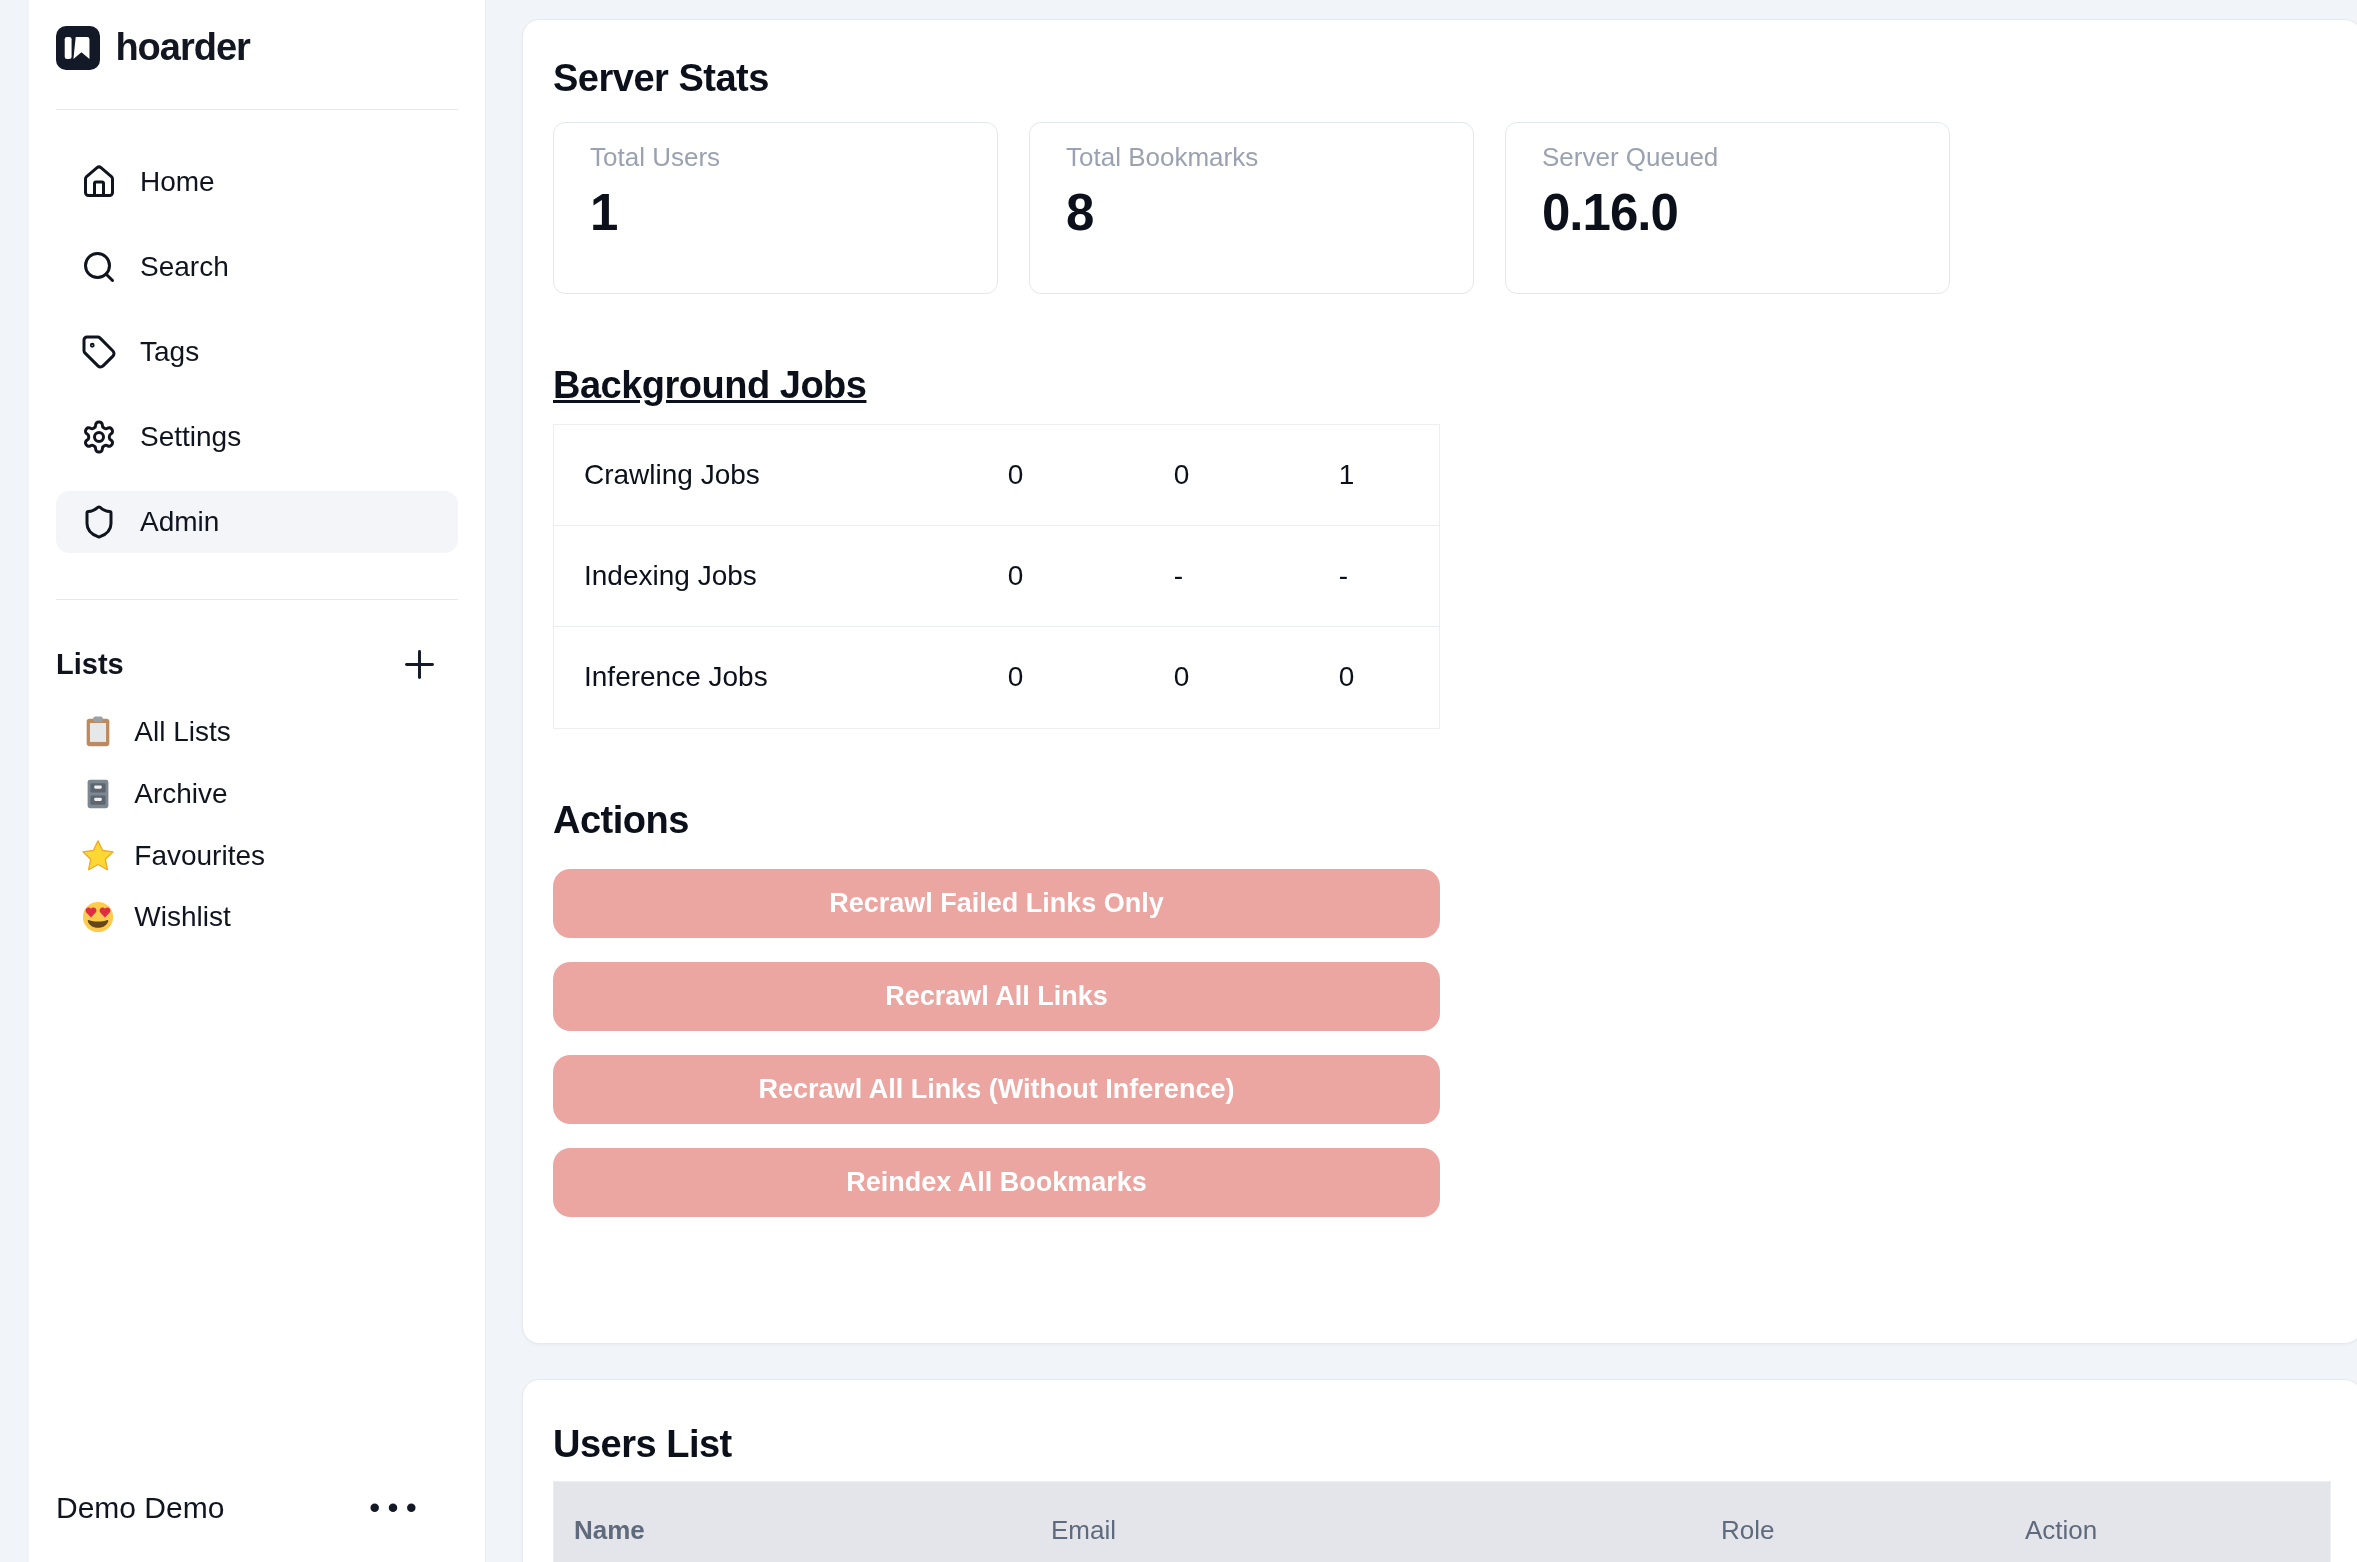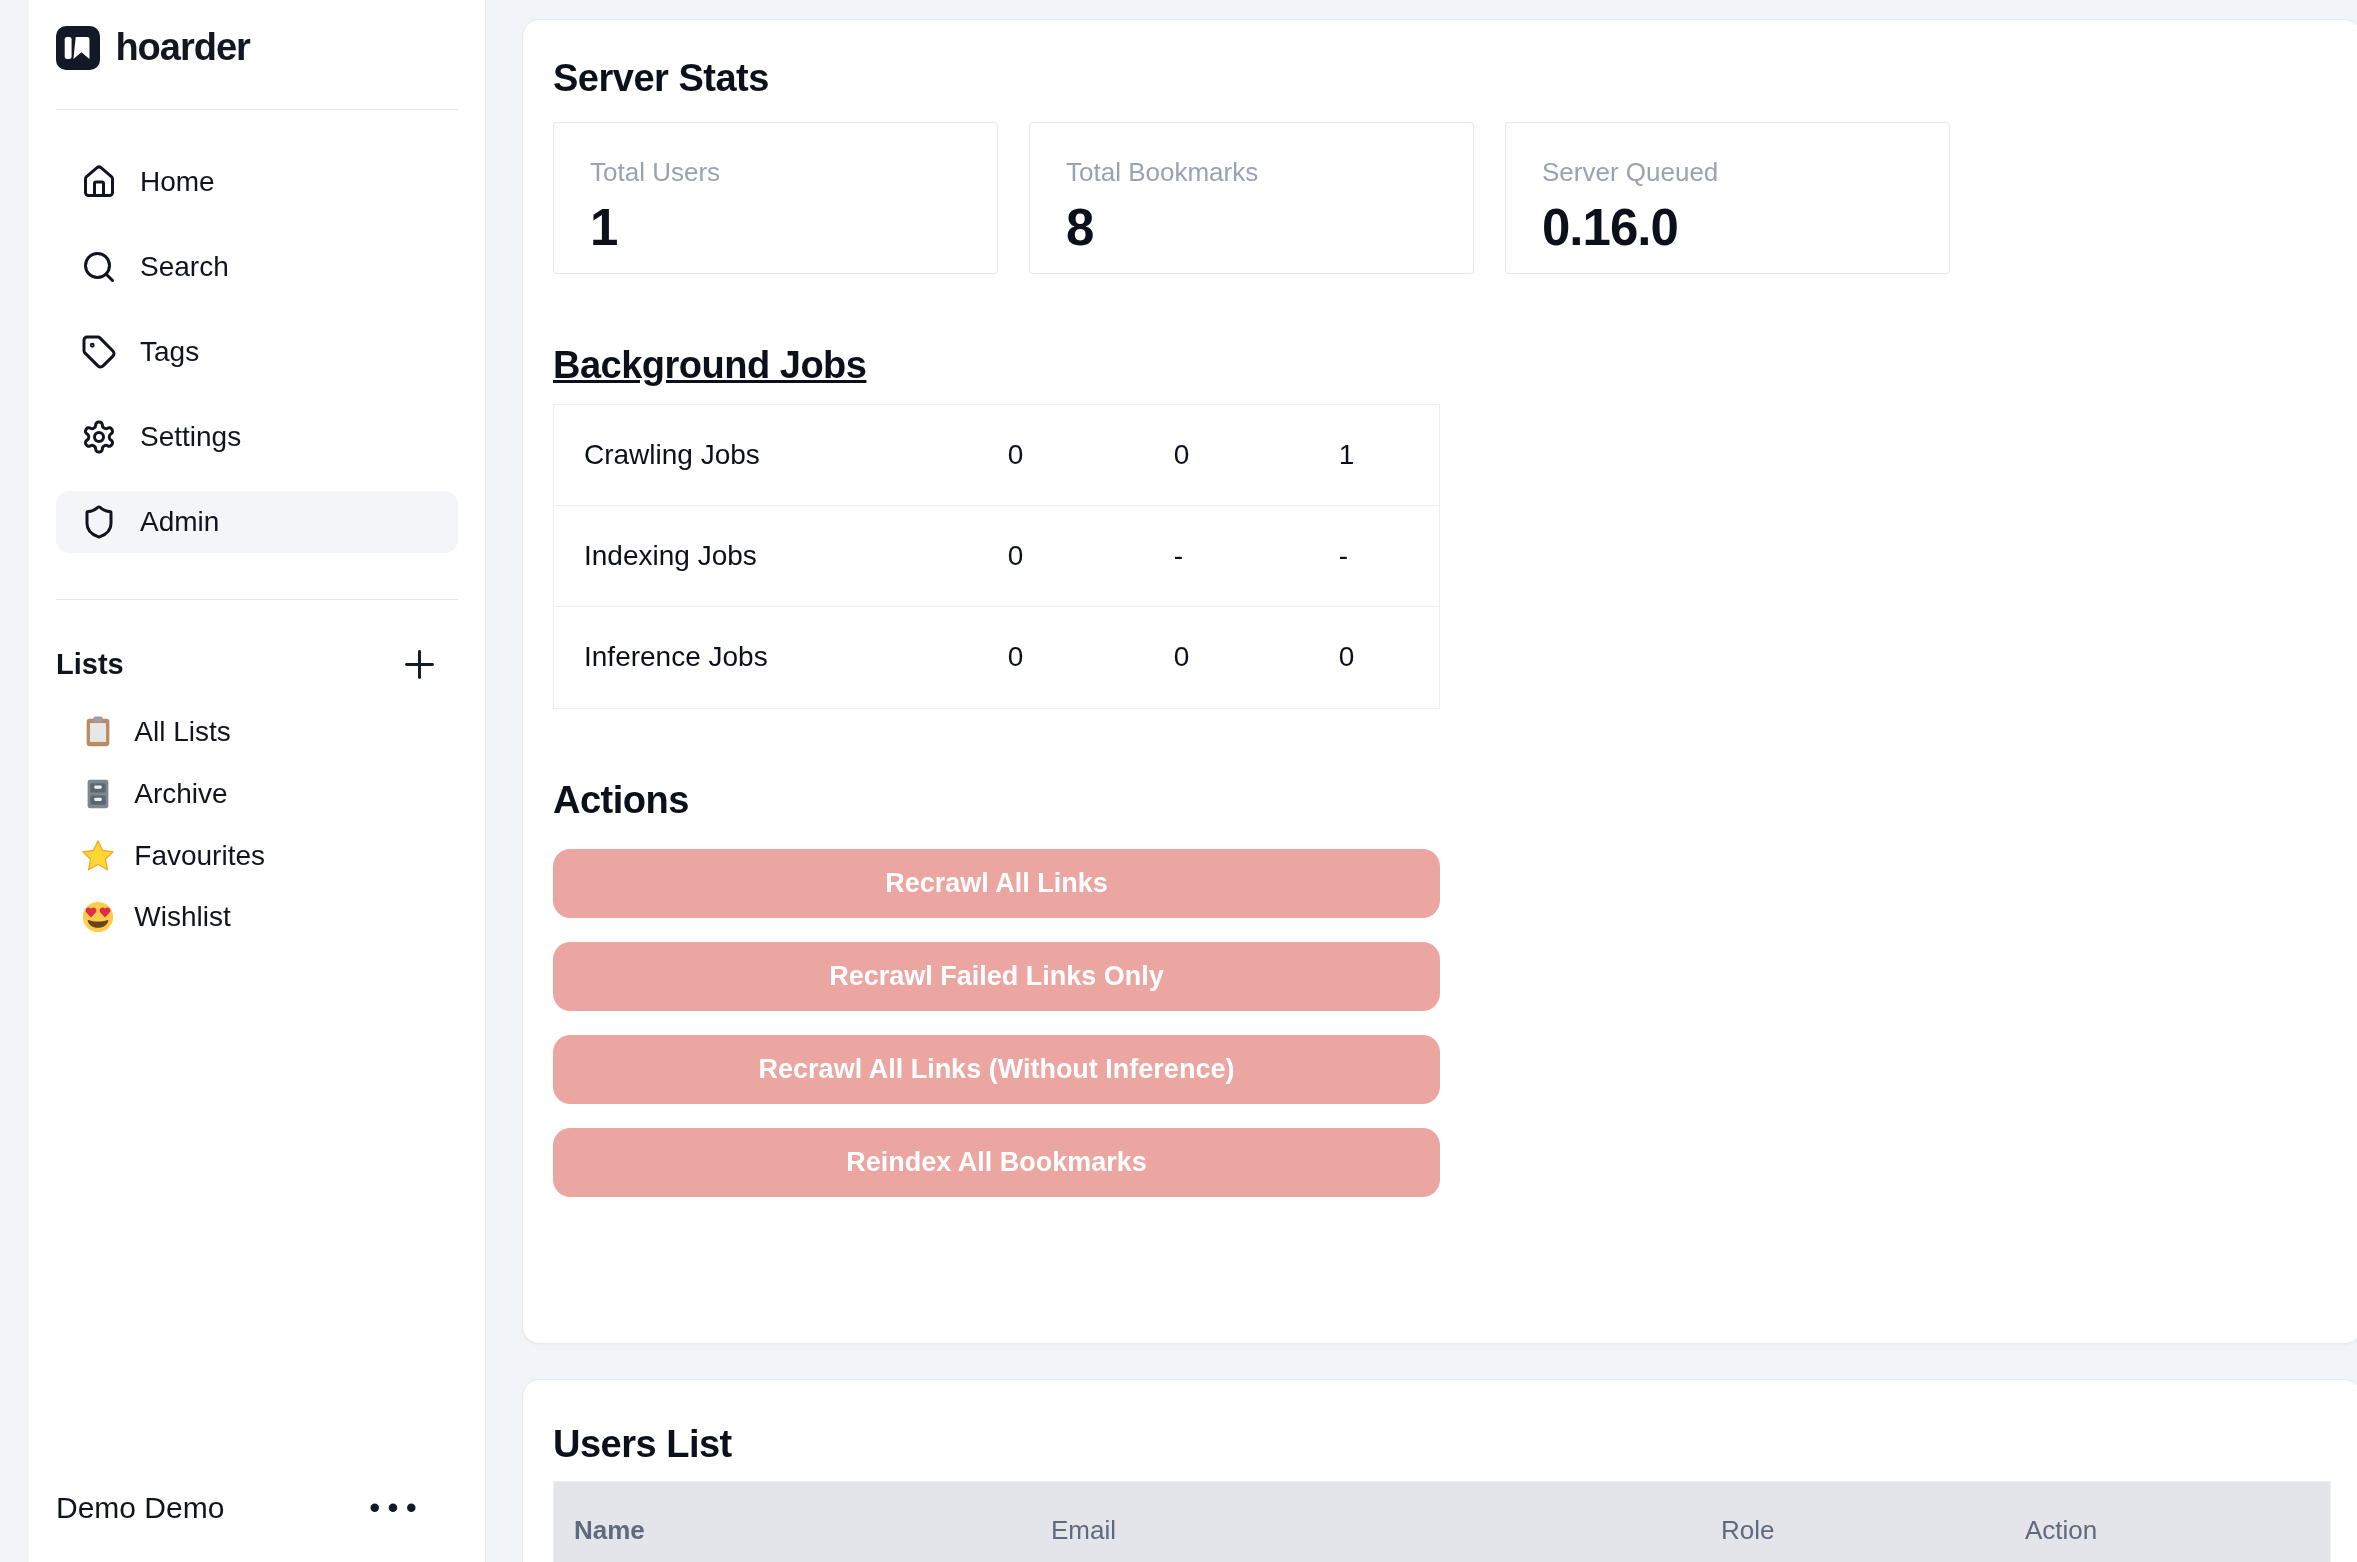--- a/index.html
+++ b/index.html
@@ -57,23 +57,23 @@
     border:1px solid #e6e9ef;
     border-radius:17.4px;
     box-shadow:0 1px 2.9px rgba(15,23,42,.04);
   }
   .card-1 { height:1325px; padding:37px 30px 34px; }
   .card-2 { margin-top:35px; height:406px; padding:43px 30px; }
   .section-title { font-size:38px; font-weight:700; color:#0b101b; letter-spacing:-0.5px; line-height:42px; }
   
   .stats-row { margin-top:23px; display:flex; gap:31px; }
   .stat-card {
-    width:445px; height:152px;
-    border:1px solid #e3e7ee; border-radius:4px;
-    padding:34px 36px;
+    width:445px; height:172px;
+    border:1px solid #e3e7ee; border-radius:12px;
+    padding:19px 36px;
   }
   .stat-label { font-size:26px; font-weight:500; color:#9aa2b1; }
   .stat-value { margin-top:9.7px; font-size:51px; font-weight:700; color:#0b101b; letter-spacing:-1px; }
   
   .h-jobs { margin-top:70px;text-decoration:underline; }
   .jobs-table { margin-top:17.4px; width:887px; border:1px solid #eceef3; }
   .jobs-head, .jobs-row { display:grid; grid-template-columns:446px 166px 165px 108px; align-items:center; }
   .jobs-head { height:96px; background:#e3e5ea; color:#5f6b7d; font-size:26px; font-weight:500; }
   .jobs-row { height:101px; font-size:28px; color:#0b101b; border-bottom:1px solid #e9ecf1; background:#fff; }
   .jobs-row:last-child { border-bottom:none; }
@@ -248,22 +248,22 @@
         <div class="cell-job">Inference Jobs</div>
         <div class="cell-num">0</div>
         <div class="cell-num">0</div>
         <div class="cell-num">0</div>
       </div>
     </div>
 
     <h2 class="section-title h-actions">Actions</h2>
 
     <div class="actions-col">
+      <button class="action-btn">Recrawl Failed Links Only</button>
       <button class="action-btn">Recrawl All Links</button>
-      <button class="action-btn">Recrawl Failed Links Only</button>
       <button class="action-btn">Recrawl All Links (Without Inference)</button>
       <button class="action-btn">Reindex All Bookmarks</button>
     </div>
   </section>
 
   <section class="card card-2">
     <h2 class="section-title">Users List</h2>
     <div class="users-table">
       <div class="users-head">
         <div class="cell-first">Name</div>

